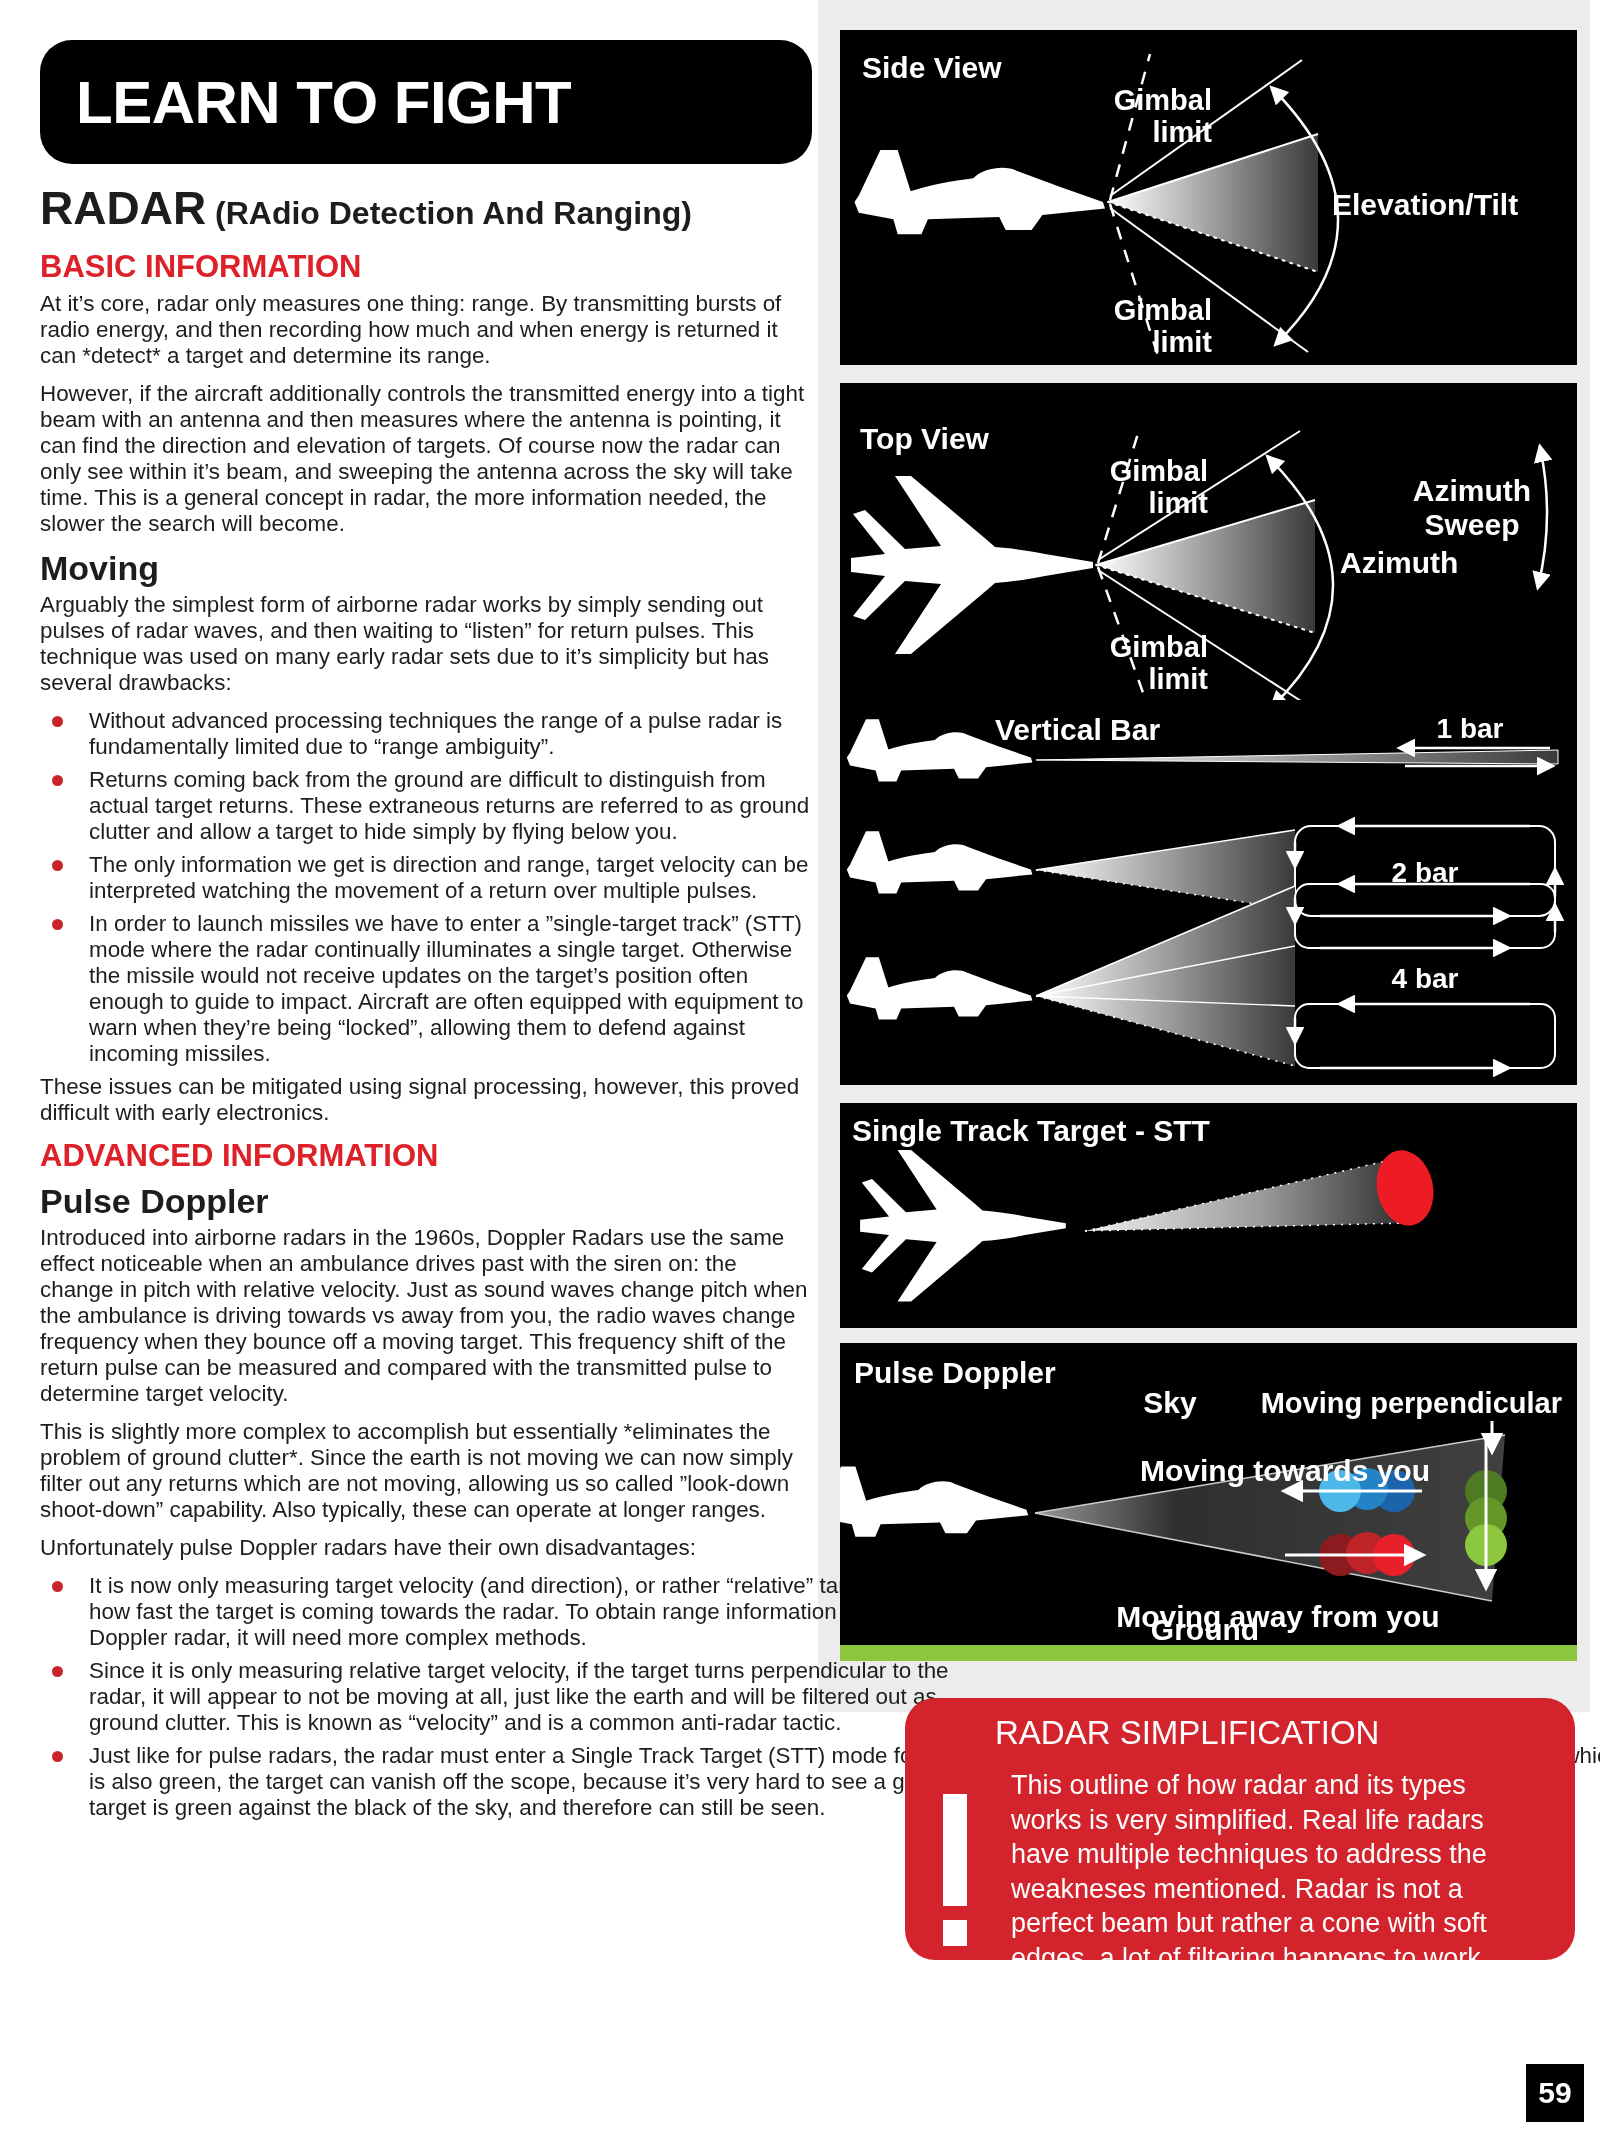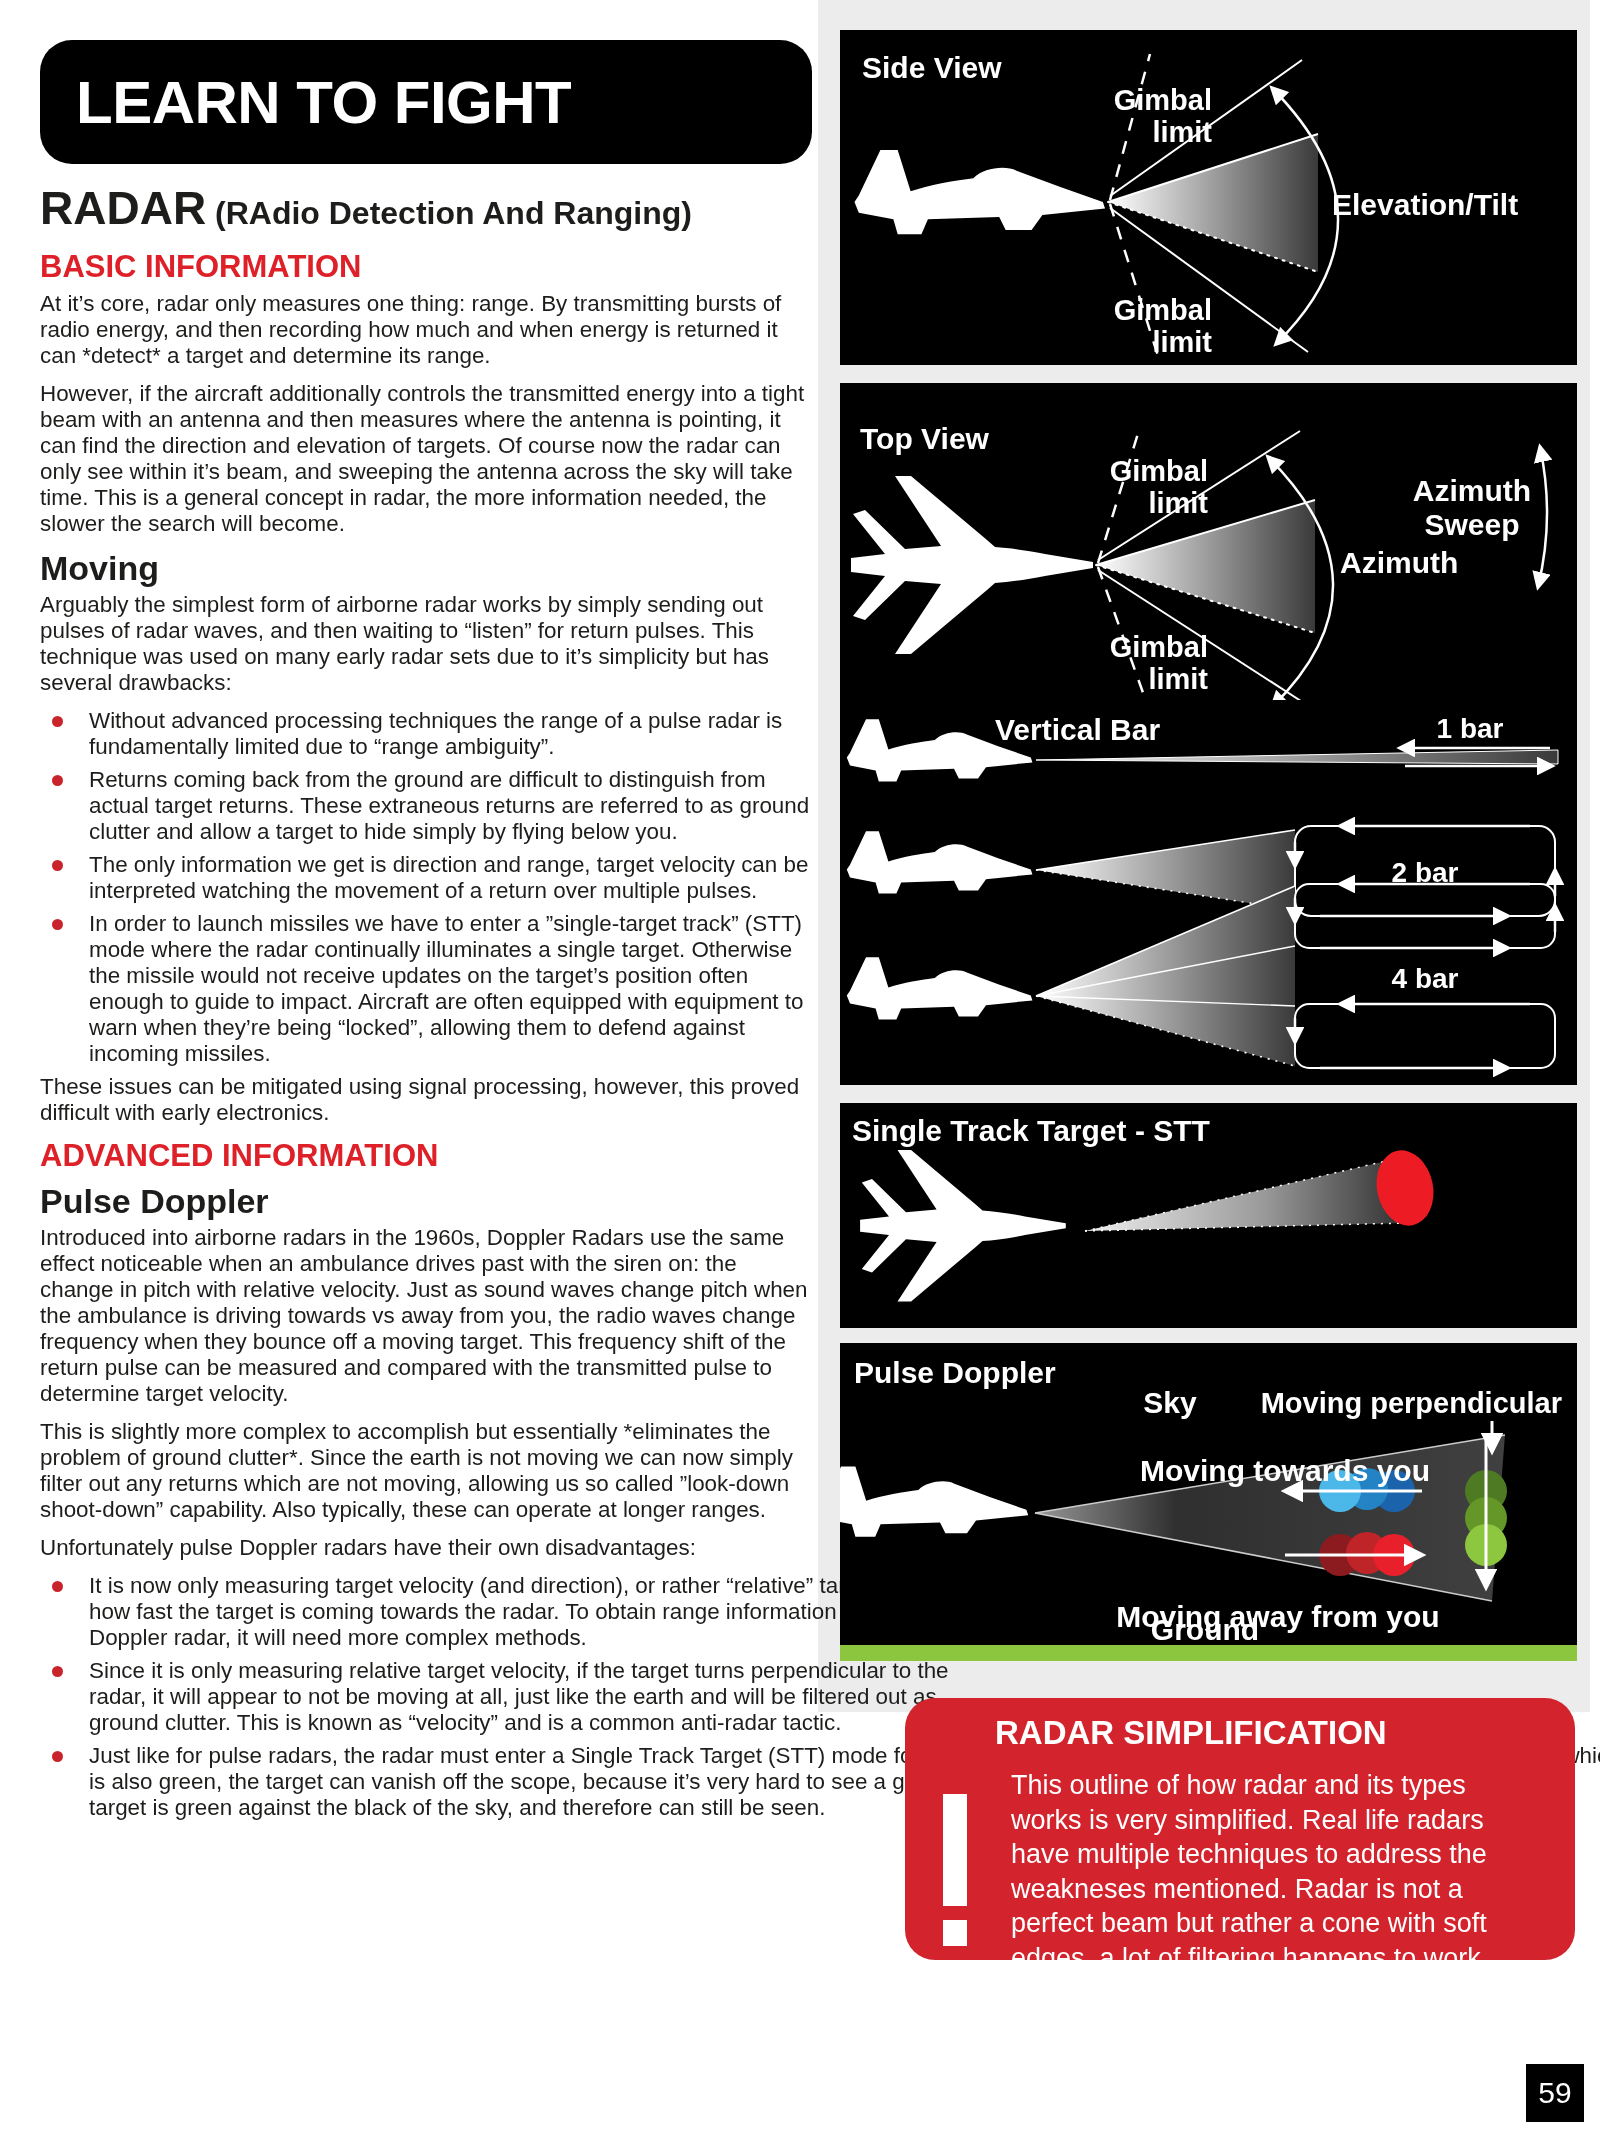--- a/index.html
+++ b/index.html
@@ -41,30 +41,30 @@
   #panel-stt{top:1103px;height:225px;}
   #panel-pd{top:1343px;height:318px;}
   .panel svg{display:block;width:100%;height:100%;}
   .panel text{fill:#fff;font-weight:bold;font-family:"Liberation Sans",sans-serif;}
   .t30{font-size:30px;} .t29{font-size:29px;} .t28{font-size:28px;}
 
   
   .callout{position:absolute;left:905px;top:1698px;width:670px;height:262px;
            background:var(--callout-red);border-radius:30px;color:#fff;}
   .callout .inner{position:absolute;left:90px;top:16px;width:556px;}
-  .callout h2{font-size:33px;font-weight:bold;margin:0 0 2px 0;color:#fff;}
+  .callout h2{font-size:33px;font-weight:normal;margin:0 0 2px 0;color:#fff;}
   .callout p{font-size:27px;line-height:34.5px;margin:16px;color:#fff;}
   .bang{position:absolute;left:38px;top:96px;width:24px;}
   .bang .bar{width:24px;height:112px;background:#fff;}
   .bang .dot{width:24px;height:26px;background:#fff;margin-top:14px;}
 
   
   .page-num{position:absolute;left:1526px;top:2064px;width:58px;height:58px;background:#000;
             color:#fff;display:flex;align-items:center;justify-content:center;
-            font-size:30px;font-weight:normal;}
+            font-size:30px;font-weight:bold;}
 </style>
 </head>
 <body>
 
 <div class="page">
 
   <svg width="0" height="0" style="position:absolute">
     <defs>
       <linearGradient id="beamGrad" x1="0" y1="0" x2="1" y2="0">
         <stop offset="0" stop-color="#ffffff"></stop>

